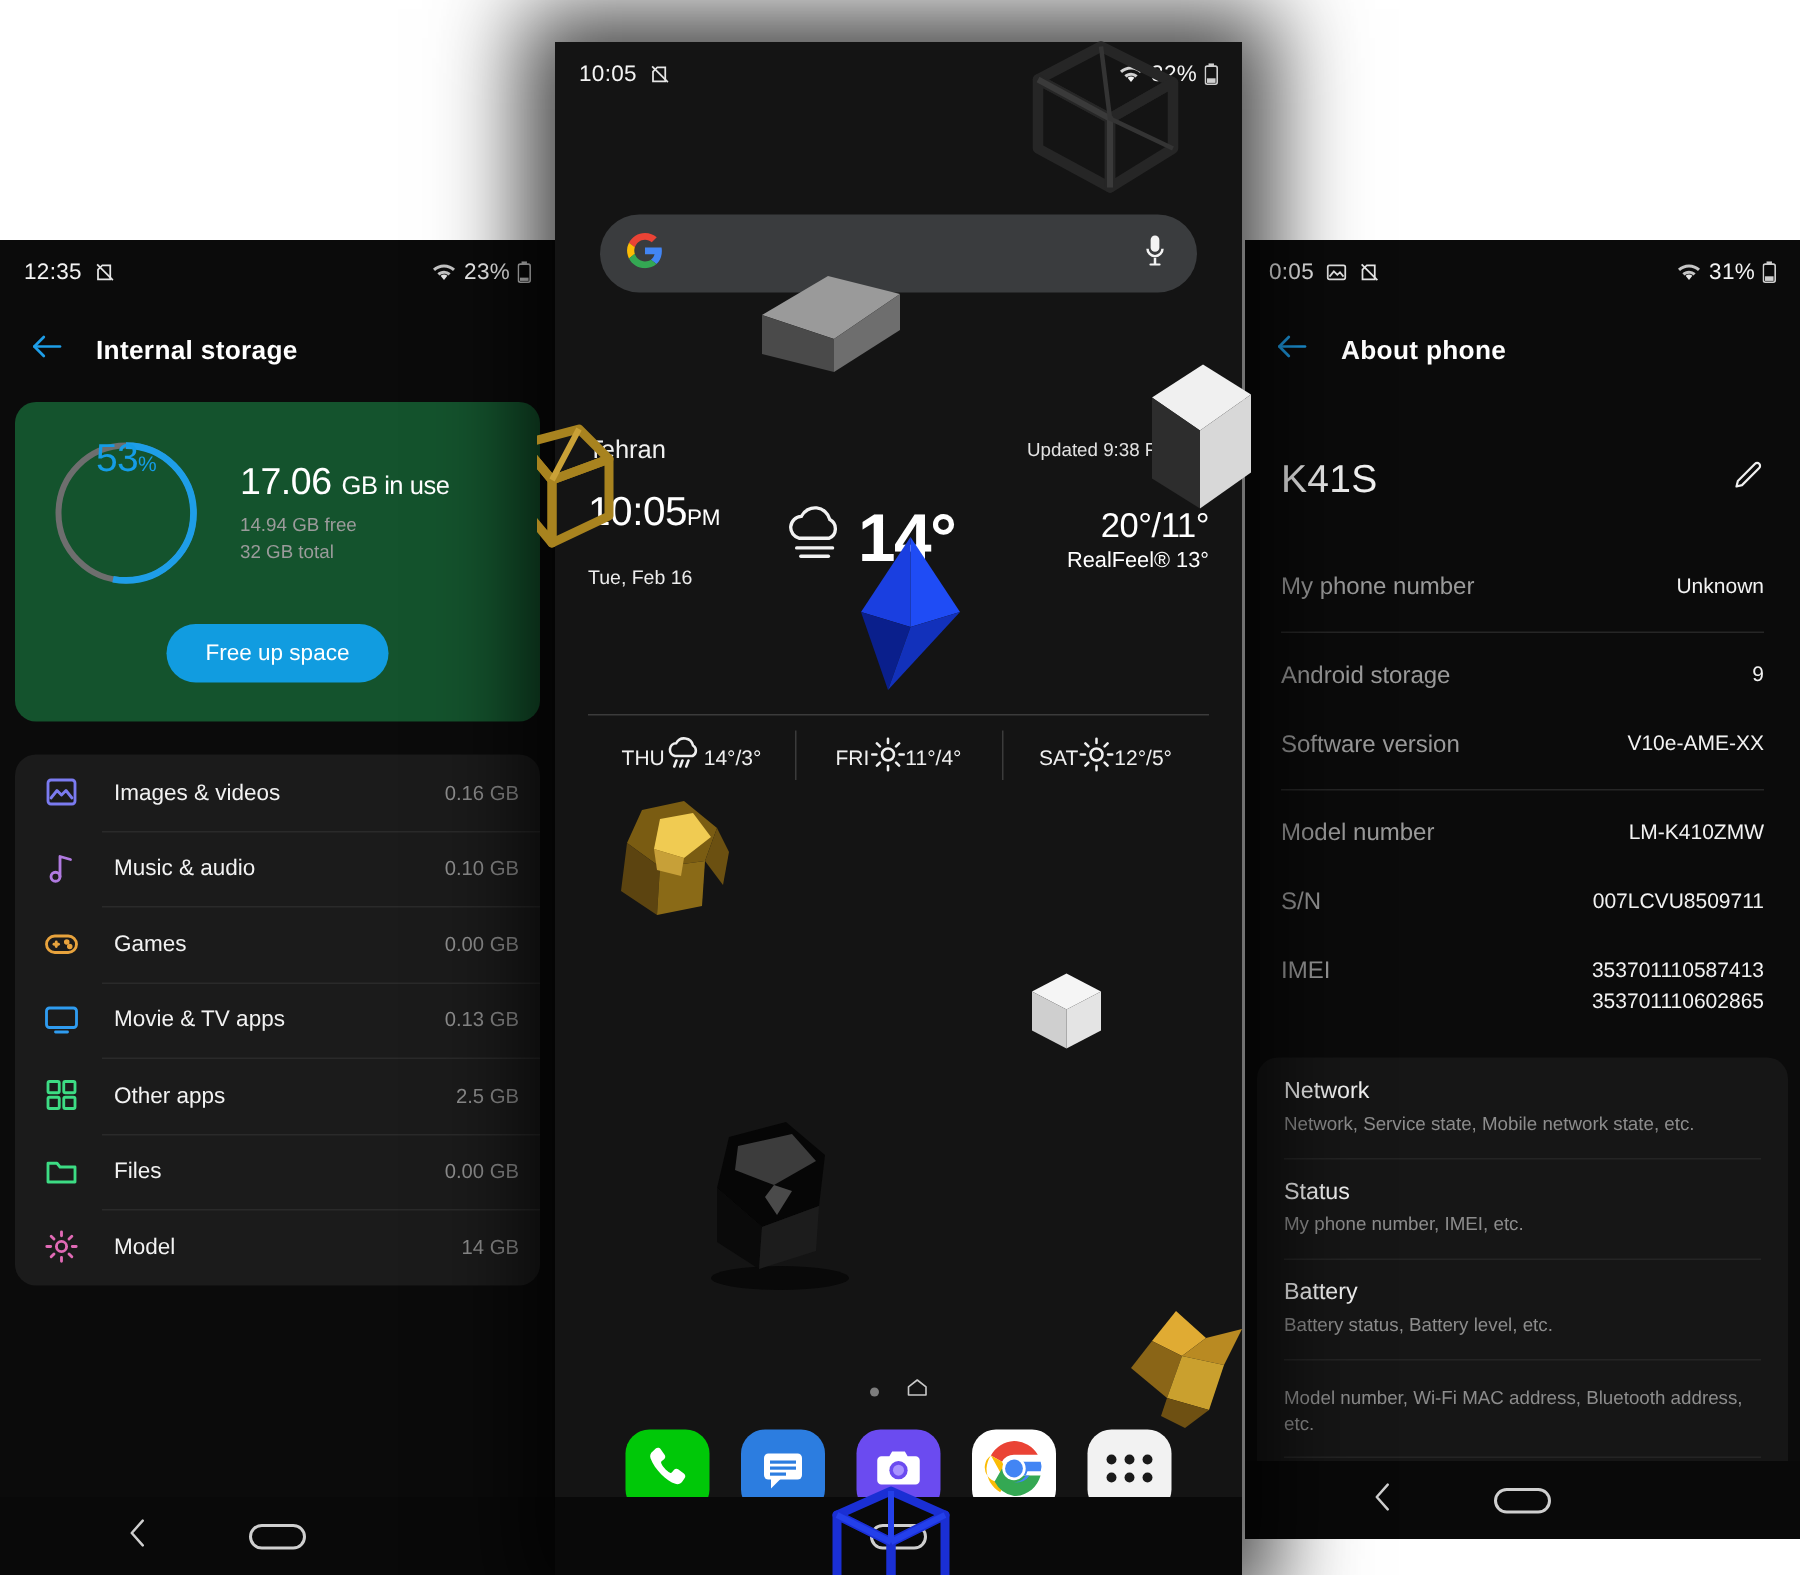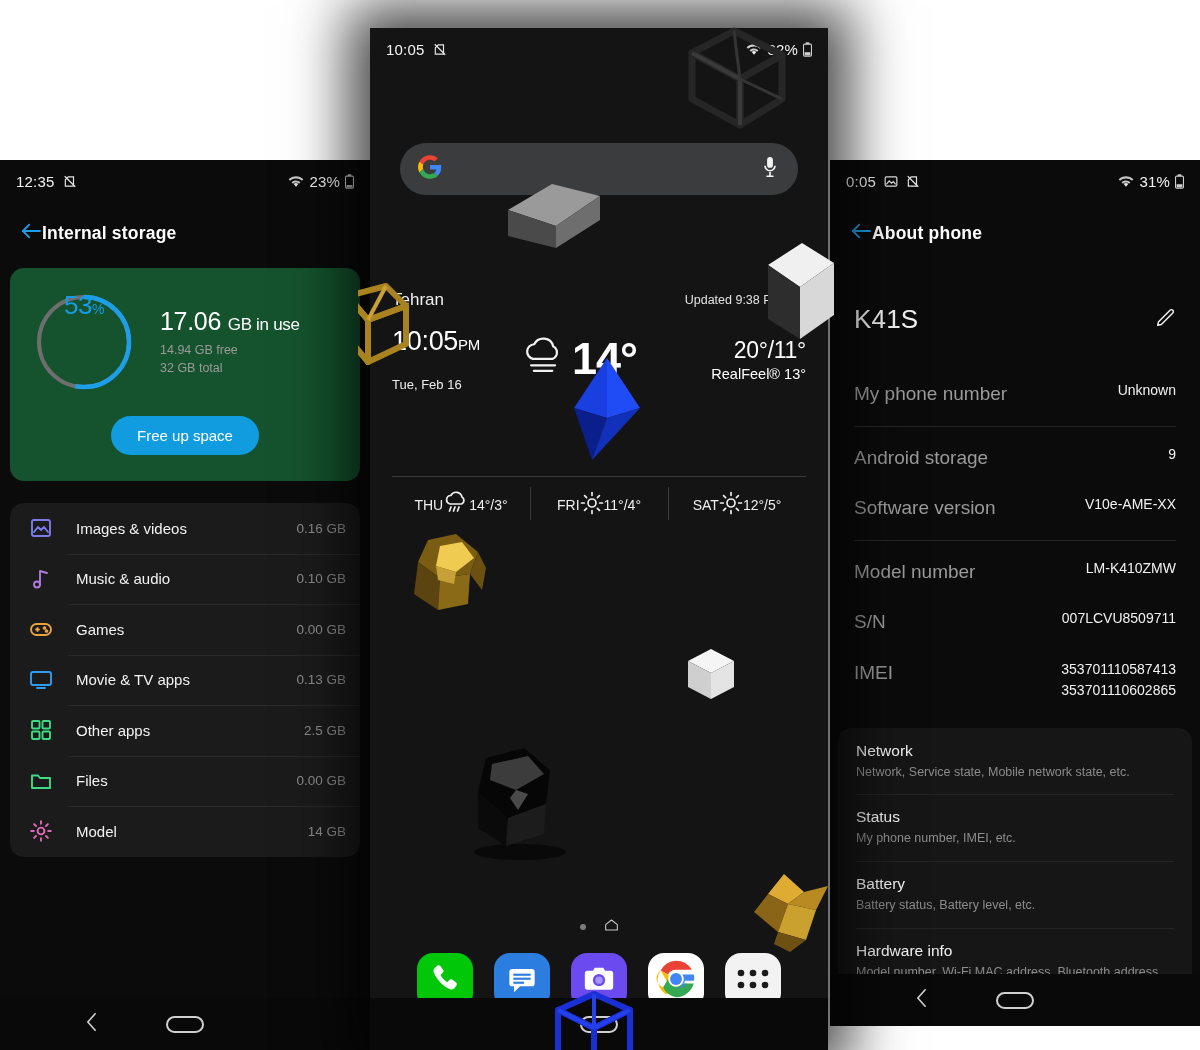--- a/index.html
+++ b/index.html
@@ -26,21 +26,21 @@
   .statusbar {
     height:42px; display:flex; align-items:center;
     padding:0 16px; color:#f3f3f3;
     font-size:15px; letter-spacing:.2px;
   }
   .sb-left  { display:flex; align-items:center; gap:8px; }
   .sb-right { margin-left:auto; display:flex; align-items:center; gap:5px; }
   .sb-icon  { display:inline-flex; align-items:center; }
 
   
-  .appbar { height:62px; display:flex; align-items:center; padding:0 20px; }
+  .appbar { height:62px; display:flex; align-items:center; gap:22px; padding:0 20px; }
   .appbar .title { font-size:17.5px; font-weight:bold; color:#fff; letter-spacing:.2px; }
   .back-arrow { cursor:pointer; }
 
   
   #panel-left .content { padding:0 10px; }
   .storage-card {
     background:#14532d; border-radius:14px;
     margin-top:4px; padding:22px 0 26px 0;
     display:flex; flex-direction:column; align-items:center;
   }
@@ -75,21 +75,21 @@
 
   
   #panel-right .device-name {
     display:flex; align-items:center; padding:40px 24px 0 24px;
   }
   #panel-right .device-name .dn-text { color:#f1f1f1; font-size:26px; letter-spacing:.2px;}
   #panel-right .device-name .edit { margin-left:auto; cursor:pointer;}
 
   .spec-group { margin-top:34px; }
   .spec-row { display:flex; align-items:flex-start; padding:11px 24px; }
-  .spec-key { color:#9a9a9a; font-size:19px; line-height:1.5;}
+  .spec-key { color:#9a9a9a; font-size:16px; line-height:1.5;}
   .spec-val { margin-left:auto; color:#f2f2f2; font-size:14px; text-align:right; line-height:1.5; white-space:pre-line;}
   .divider { height:1px; background:#262626; margin:6px 24px 6px 24px; }
 
   .menu-card { background:#161616; border-radius:14px; margin:16px 8px 0 8px; overflow:hidden;}
   .menu-item { padding:14px 18px 14px 18px; cursor:pointer; position:relative; }
   .menu-item + .menu-item::before{
     content:""; position:absolute; left:18px; right:18px; top:0; height:1px; background:#242424;
   }
   .menu-title { color:#f1f1f1; font-size:15.5px; }
   .menu-sub { color:#8c8c8c; font-size:12.5px; margin-top:4px; line-height:1.35;}
@@ -395,21 +395,20 @@
       </div>
       <div class="menu-item">
         <div class="menu-title">Status</div>
         <div class="menu-sub">My phone number, IMEI, etc.</div>
       </div>
       <div class="menu-item">
         <div class="menu-title">Battery</div>
         <div class="menu-sub">Battery status, Battery level, etc.</div>
       </div>
       <div class="menu-item">
-        <div class="menu-title">Hardware info</div>
         <div class="menu-sub">Model number, Wi-Fi MAC address, Bluetooth address, etc.</div>
       </div>
       <div class="menu-item">
         <div class="menu-title">Software info</div>
         <div class="menu-sub">Android version, Baseband version, Software version, etc.</div>
       </div>
     </div>
 
   <div class="navbar">
     <span class="nav-back">

